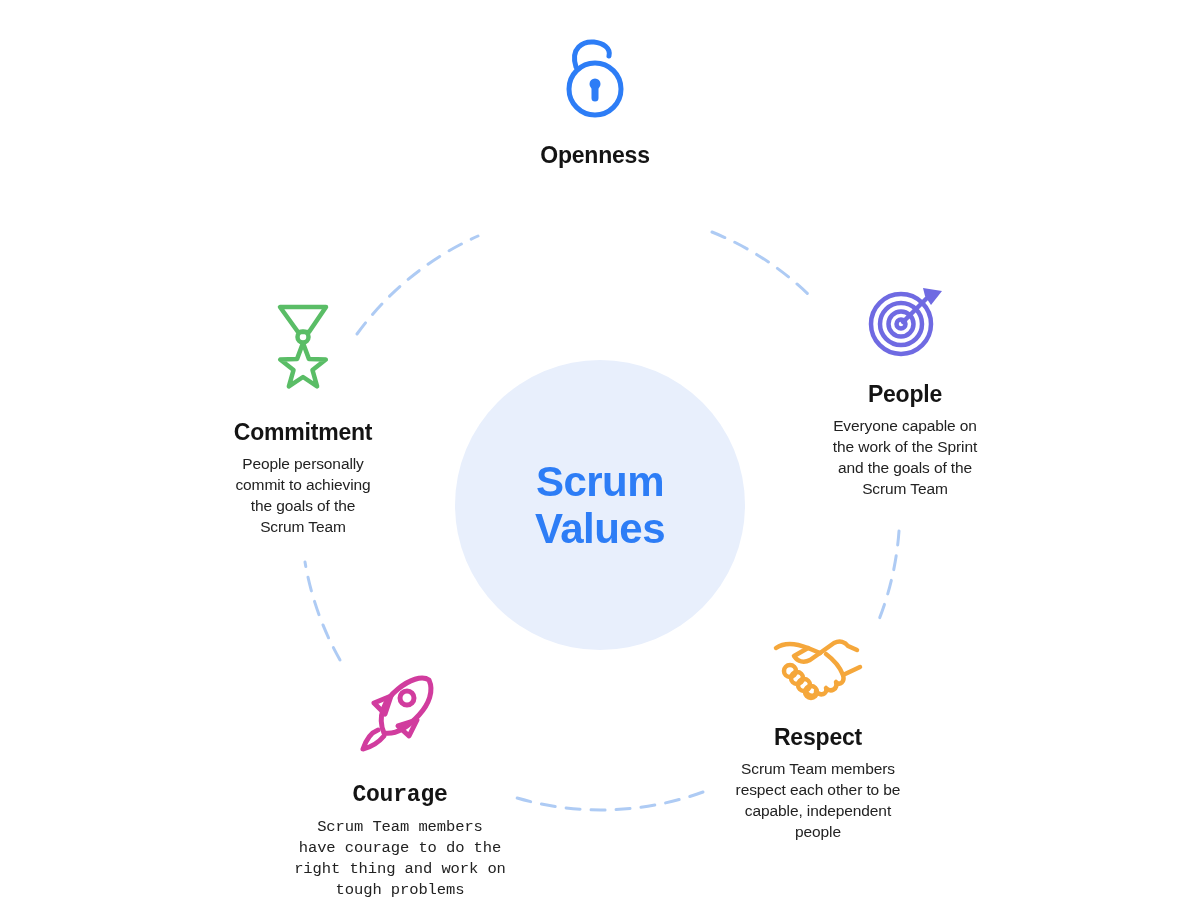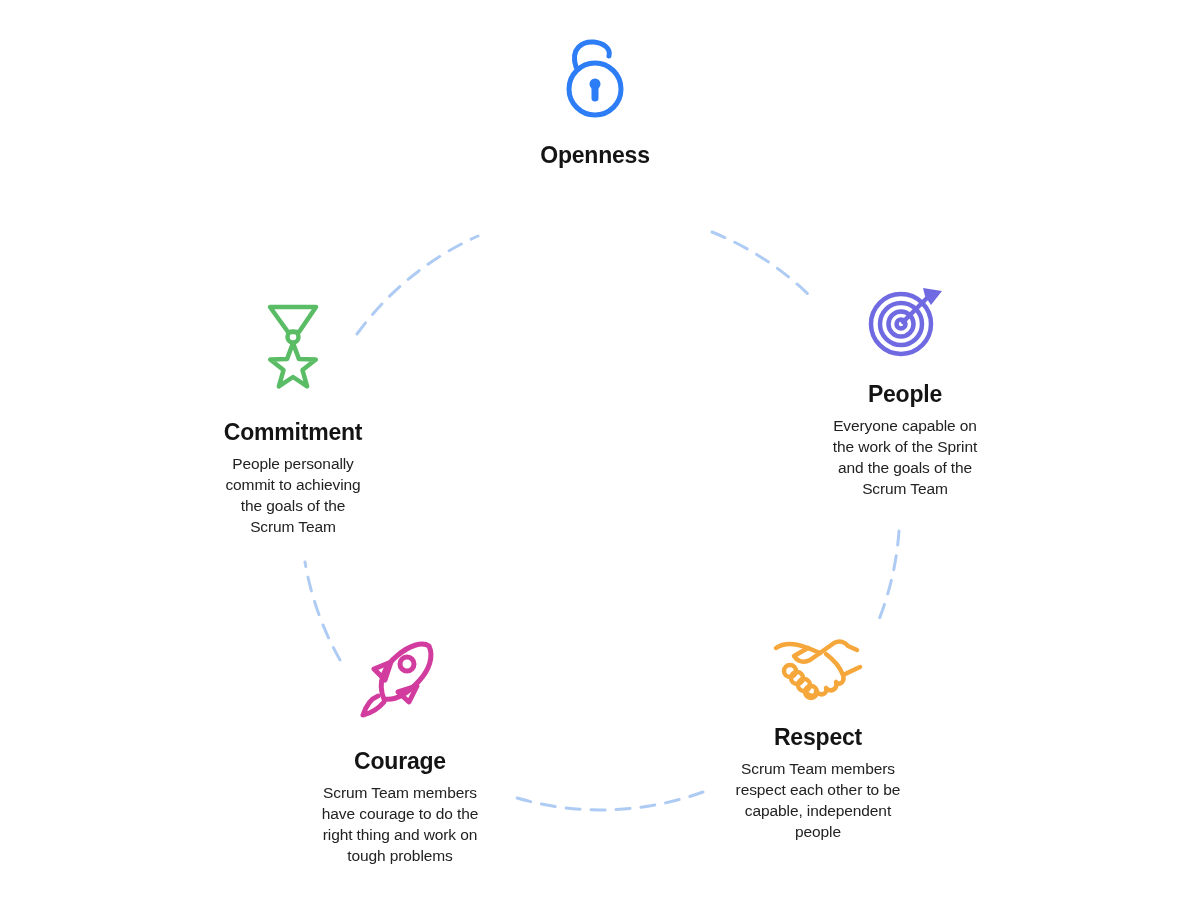--- a/index.html
+++ b/index.html
@@ -64,22 +64,22 @@
     line-height: 20.7px;
     color: #222222;
     margin: 9px 0 0 0;
     white-space: pre-line;
     letter-spacing: -0.1px;
   }
 
   #v-openness   { left: 475px; top: 40px;  width: 240px; }
   #v-focus      { left: 795px; top: 285px; width: 220px; }
   #v-respect    { left: 698px; top: 636px; width: 240px; text-align: center; }
-  #v-courage    { left: 288px; top: 636px; width: 224px; }
-  #v-commitment { left: 183px; top: 303px; width: 220px; text-align: center; }
+  #v-courage    { left: 288px; top: 670px; width: 224px; font-family: Liberation Mono, monospace; }
+  #v-commitment { left: 193px; top: 303px; width: 220px; text-align: center; }
   #v-respect .value-title { margin-top: 22px; }
 
   .c-blue   { color: #2D7DF6; }
   .c-purple { color: #6F6AE2; }
   .c-orange { color: #F5A73B; }
   .c-pink   { color: #D13C9E; }
   .c-green  { color: #5ABD66; }
 </style>
 </head>
 <body>
@@ -87,20 +87,24 @@
 <div class="canvas">
 
   <svg id="arcs" width="1200" height="923" viewBox="0 0 1200 923">
     <path d="M357 334 A300 300 0 0 1 478 236"></path>
     <path d="M712 232 A300 300 0 0 1 812 298"></path>
     <path d="M899 531 A300 300 0 0 1 878 622"></path>
     <path d="M703 792 A300 300 0 0 1 517 798"></path>
     <path d="M340 660 A300 300 0 0 1 305 562"></path>
   </svg>
 
+  <div class="center-circle">
+    <div class="center-title">Scrum
+Values</div>
+  </div>
 
   <div class="value" id="v-openness">
     <span class="icon c-blue">
       <svg width="56" height="78" viewBox="0 0 56 78" fill="none" stroke="currentColor" stroke-width="5" stroke-linecap="round" stroke-linejoin="round">
         <circle cx="28" cy="49" r="26"></circle>
         <path d="M9 27 C 3 8 16 1 27 2 C 36 3 44 8 42 16"></path>
         <circle cx="28" cy="44" r="5.5" fill="currentColor" stroke="none"></circle>
         <path d="M28 47 L28 58" stroke-width="7"></path>
       </svg>
     </span>

